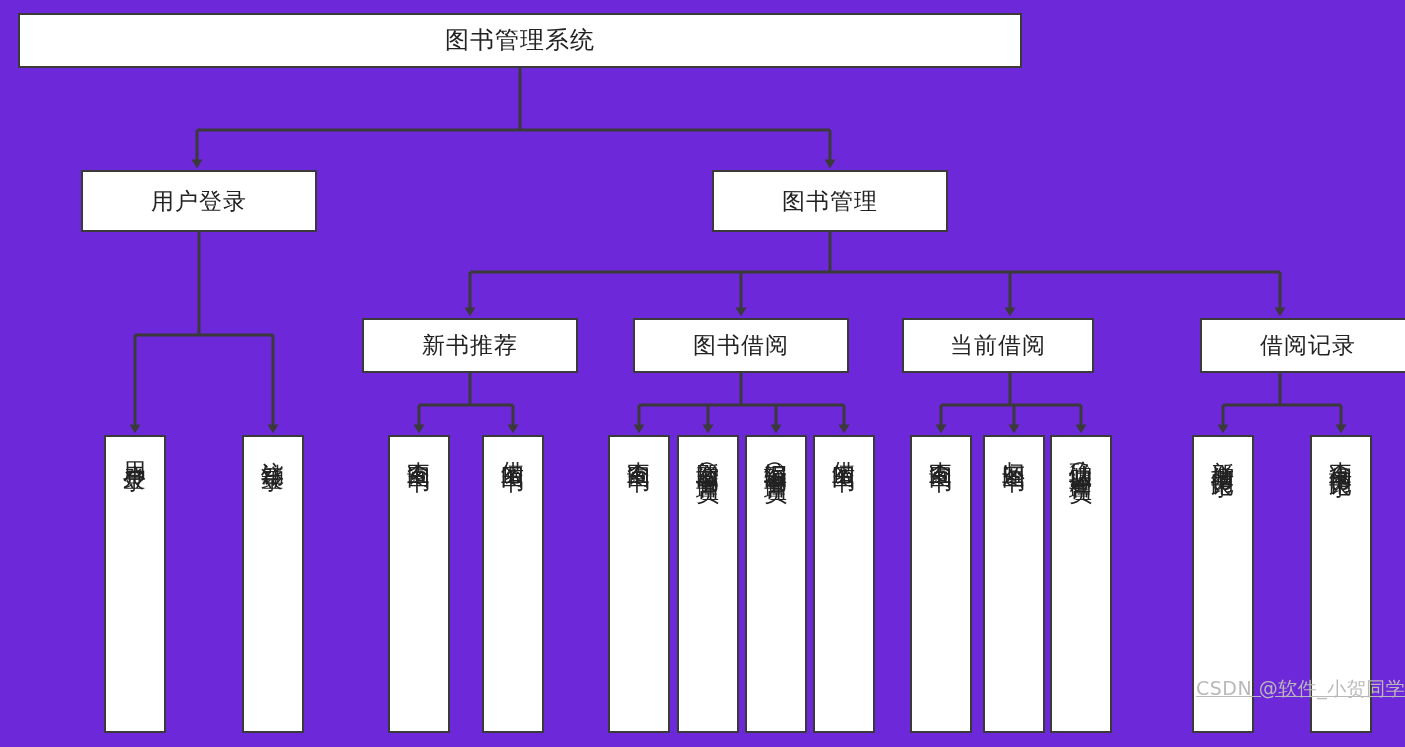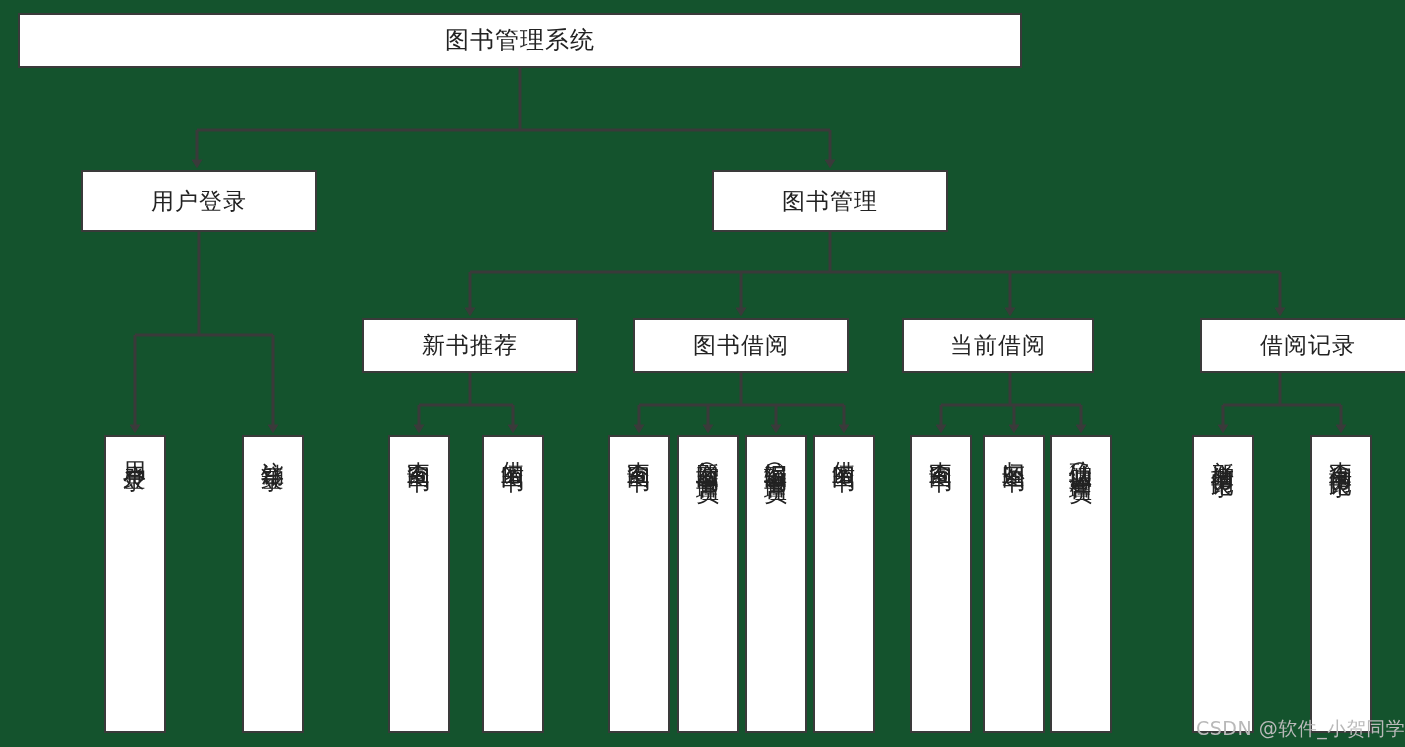--- a/index.html
+++ b/index.html
@@ -8,21 +8,21 @@
     padding: 0;
     background: #ffffff;
   }
   body {
     font-family: "DejaVu Sans", "Liberation Sans", sans-serif;
   }
   #canvas {
     position: relative;
     width: 1405px;
     height: 747px;
-    background: #14532d;
+    background: #6d28d9;
     overflow: hidden;
   }
   svg.wires {
     position: absolute;
     left: 0;
     top: 0;
     width: 1405px;
     height: 747px;
     pointer-events: none;
   }
@@ -136,15 +136,15 @@
   <div class="node v" style="left: 608px; top: 435px; width: 62px; height: 298px;">查询图书</div>
   <div class="node v" style="left: 677px; top: 435px; width: 62px; height: 298px;">新增图书（管理员）</div>
   <div class="node v" style="left: 745px; top: 435px; width: 62px; height: 298px;">编辑图书（管理员）</div>
   <div class="node v" style="left: 813px; top: 435px; width: 62px; height: 298px;">借阅图书</div>
   <div class="node v" style="left: 910px; top: 435px; width: 62px; height: 298px;">查询图书</div>
   <div class="node v" style="left: 983px; top: 435px; width: 62px; height: 298px;">归还图书</div>
   <div class="node v" style="left: 1050px; top: 435px; width: 62px; height: 298px;">确认归还（管理员）</div>
   <div class="node v" style="left: 1192px; top: 435px; width: 62px; height: 298px;">新增借阅记录</div>
   <div class="node v" style="left: 1310px; top: 435px; width: 62px; height: 298px;">查询借阅记录</div>
 
-  <div class="watermark" style="left: 1196px; top: 716px;">CSDN @软件_小贺同学</div>
+  <div class="watermark" style="left: 1196px; top: 676px; text-decoration: underline;">CSDN @软件_小贺同学</div>
 
 </div>
 
 </body></html>

